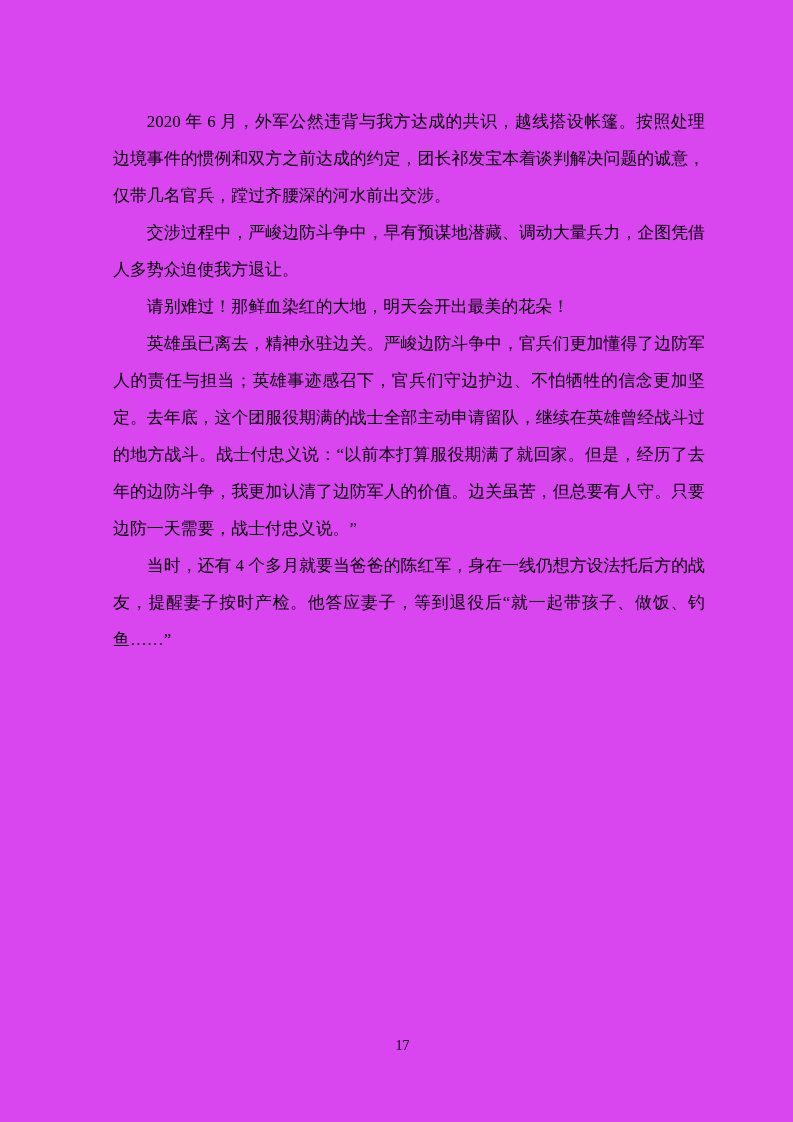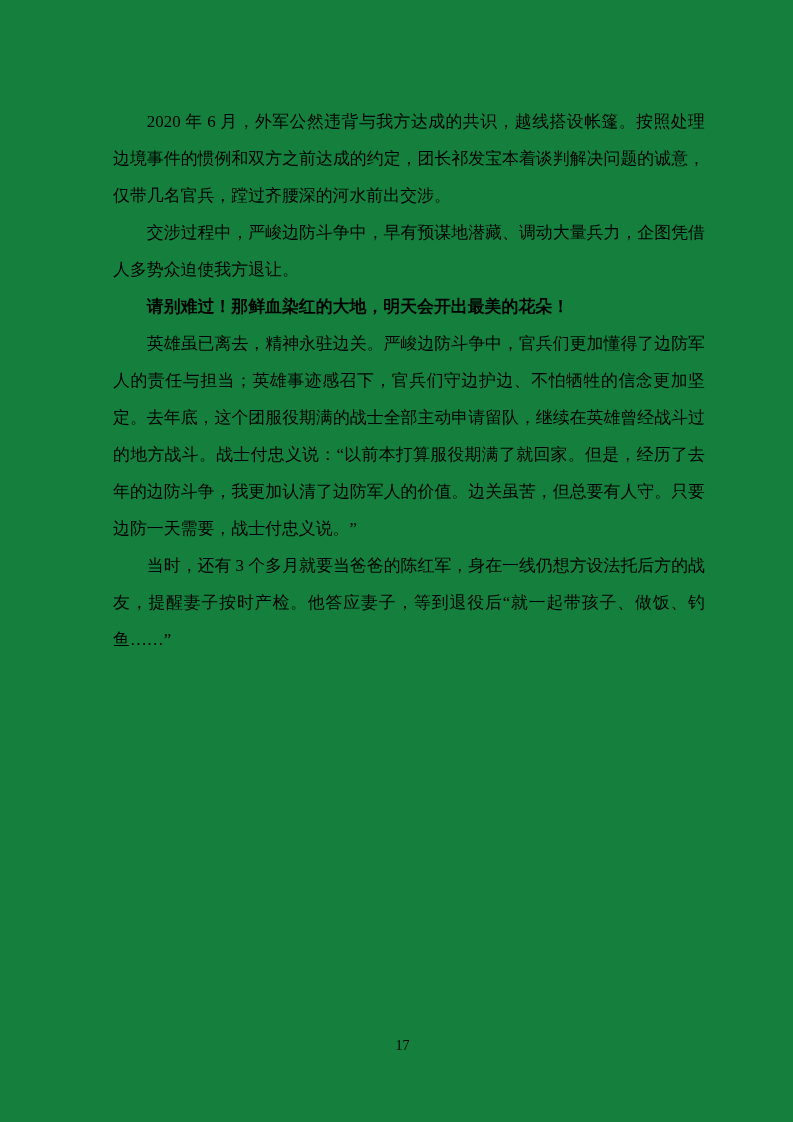--- a/index.html
+++ b/index.html
@@ -4,21 +4,21 @@
 <style>
   html, body {
     margin: 0;
     padding: 0;
     background: #e8e8e8;
   }
   .page {
     position: relative;
     width: 793px;
     height: 1122px;
-    background: #15803d;
+    background: #d946ef;
     overflow: hidden;
     margin: 0 auto;
     color: #000000;
   }
   .content {
     position: absolute;
     left: 113px;
     top: 103px;
     width: 592px;
     font-family: "Liberation Serif", "DejaVu Serif", serif;
@@ -27,21 +27,21 @@
     text-align: justify;
     color: #000000;
     word-break: normal;
   }
   .para {
     margin: 0;
     padding: 0;
     text-indent: 2em;
   }
   .para.emphasis {
-    font-weight: 700;
+    font-weight: 400;
   }
   .footer {
     position: absolute;
     left: 12px;
     right: 0;
     top: 1036px;
     text-align: center;
   }
   .page-number {
     font-family: "Liberation Serif", "DejaVu Serif", serif;
@@ -51,18 +51,18 @@
 </style>
 </head>
 <body>
 
 <div class="page">
   <main class="content">
     <p class="para">2020 年 6 月，外军公然违背与我方达成的共识，越线搭设帐篷。按照处理边境事件的惯例和双方之前达成的约定，团长祁发宝本着谈判解决问题的诚意，仅带几名官兵，蹚过齐腰深的河水前出交涉。</p>
     <p class="para">交涉过程中，严峻边防斗争中，早有预谋地潜藏、调动大量兵力，企图凭借人多势众迫使我方退让。</p>
     <p class="para emphasis">请别难过！那鲜血染红的大地，明天会开出最美的花朵！</p>
     <p class="para">英雄虽已离去，精神永驻边关。严峻边防斗争中，官兵们更加懂得了边防军人的责任与担当；英雄事迹感召下，官兵们守边护边、不怕牺牲的信念更加坚定。去年底，这个团服役期满的战士全部主动申请留队，继续在英雄曾经战斗过的地方战斗。战士付忠义说：“以前本打算服役期满了就回家。但是，经历了去年的边防斗争，我更加认清了边防军人的价值。边关虽苦，但总要有人守。只要边防一天需要，战士付忠义说。”</p>
-    <p class="para">当时，还有 3 个多月就要当爸爸的陈红军，身在一线仍想方设法托后方的战友，提醒妻子按时产检。他答应妻子，等到退役后“就一起带孩子、做饭、钓鱼……”</p>
+    <p class="para">当时，还有 4 个多月就要当爸爸的陈红军，身在一线仍想方设法托后方的战友，提醒妻子按时产检。他答应妻子，等到退役后“就一起带孩子、做饭、钓鱼……”</p>
   </main>
   <footer class="footer">
     <span class="page-number">17</span>
   </footer>
 </div>
 
 </body></html>

